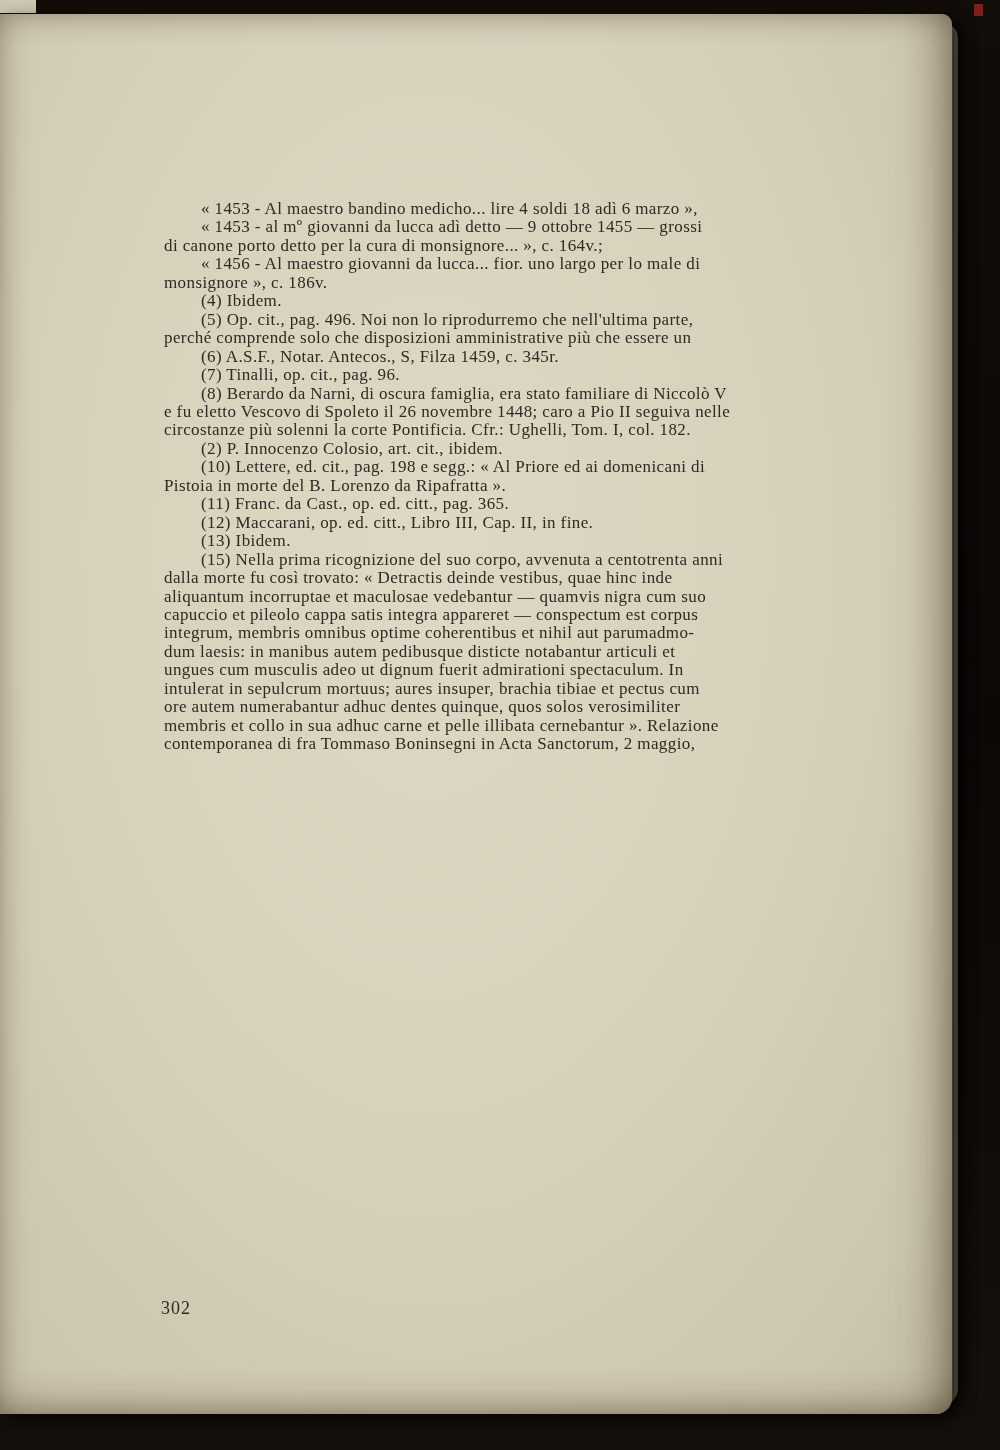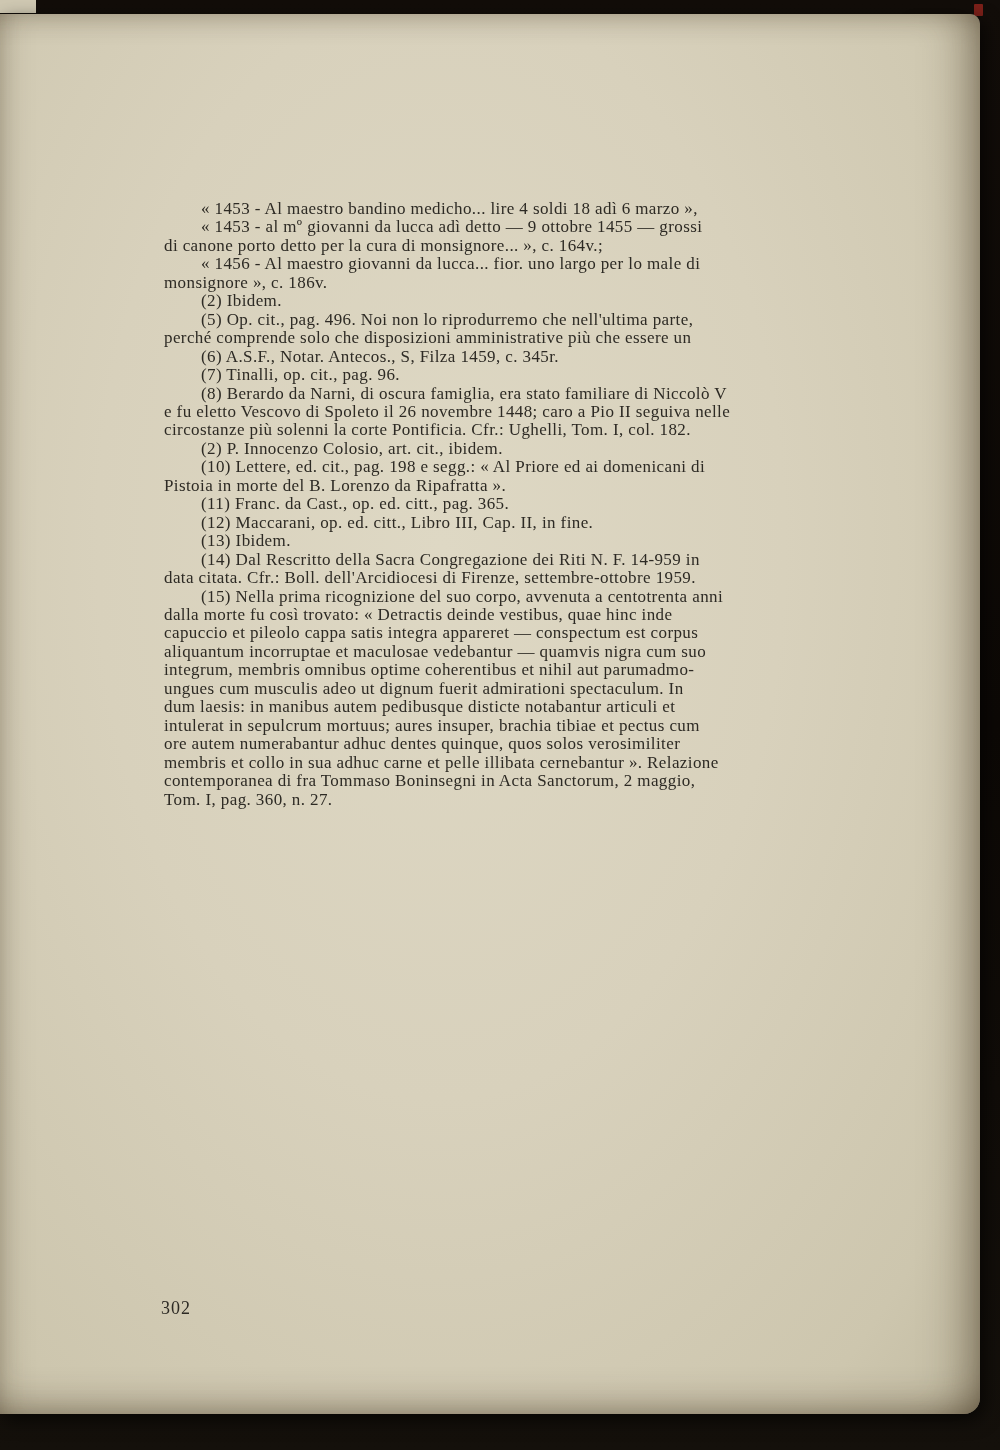--- a/index.html
+++ b/index.html
@@ -61,21 +61,20 @@
     height: 1400px;
     border-radius: 0 10px 16px 0;
     background: radial-gradient(ellipse at 45% 38%,
       #ded8c4 0%, #d8d1bc 45%, #cdc6ae 85%, #c2bba2 100%);
     box-shadow:
       inset -34px 0 48px -26px rgba(55,40,20,0.55),
       inset 22px 0 34px -24px rgba(55,40,20,0.35),
       inset 0 -28px 40px -26px rgba(55,40,20,0.45),
       inset 0 22px 30px -24px rgba(55,40,20,0.30),
       4px 6px 18px rgba(0,0,0,0.65);
-    padding-left: 28px;
   }
   .footnotes-block {
     position: absolute;
     left: 164px;
     top: 186px;
     width: 696px;
     color: #2d2a24;
     font-size: 17px;
     line-height: 18.45px;
     letter-spacing: 0.4px;
@@ -119,21 +118,21 @@
       </div>
       <div class="para">
         <div class="line first">« 1453  -  al  mº  giovanni  da  lucca  adì  detto  —  9  ottobre  1455  —  grossi</div>
         <div class="line">di canone porto detto per la cura di monsignore... », c. 164v.;</div>
       </div>
       <div class="para">
         <div class="line first">« 1456  -  Al  maestro  giovanni  da  lucca...  fior.  uno  largo  per  lo  male  di</div>
         <div class="line">monsignore », c. 186v.</div>
       </div>
       <div class="para">
-        <div class="line first">(2) Ibidem.</div>
+        <div class="line first">(4) Ibidem.</div>
       </div>
       <div class="para">
         <div class="line first">(5) Op. cit., pag. 496. Noi non lo riprodurremo che nell'ultima parte,</div>
         <div class="line">perché comprende solo che disposizioni amministrative più che essere un</div>
       </div>
       <div class="para">
         <div class="line first">(6) A.S.F., Notar. Antecos., S, Filza 1459, c. 345r.</div>
       </div>
       <div class="para">
         <div class="line first">(7) Tinalli, op. cit., pag. 96.</div>
@@ -153,34 +152,29 @@
       <div class="para">
         <div class="line first">(11) Franc. da Cast., op. ed. citt., pag. 365.</div>
       </div>
       <div class="para">
         <div class="line first">(12) Maccarani, op. ed. citt., Libro III, Cap. II, in fine.</div>
       </div>
       <div class="para">
         <div class="line first">(13) Ibidem.</div>
       </div>
       <div class="para">
-        <div class="line first">(14) Dal Rescritto della Sacra Congregazione dei Riti N. F. 14-959 in</div>
-        <div class="line">data citata. Cfr.: Boll. dell'Arcidiocesi di Firenze, settembre-ottobre 1959.</div>
-      </div>
-      <div class="para">
         <div class="line first">(15) Nella prima ricognizione del suo corpo, avvenuta a centotrenta anni</div>
         <div class="line">dalla morte fu così trovato: « Detractis deinde vestibus, quae hinc inde</div>
+        <div class="line">aliquantum incorruptae et maculosae vedebantur — quamvis nigra cum suo</div>
         <div class="line">capuccio et pileolo cappa satis integra appareret — conspectum est corpus</div>
-        <div class="line">aliquantum incorruptae et maculosae vedebantur — quamvis nigra cum suo</div>
         <div class="line">integrum, membris omnibus optime coherentibus et nihil aut parumadmo-</div>
+        <div class="line">dum laesis: in manibus autem pedibusque disticte notabantur articuli et</div>
         <div class="line">ungues cum musculis adeo ut dignum fuerit admirationi spectaculum. In</div>
-        <div class="line">dum laesis: in manibus autem pedibusque disticte notabantur articuli et</div>
         <div class="line">intulerat in sepulcrum mortuus; aures insuper, brachia tibiae et pectus cum</div>
         <div class="line">ore autem numerabantur adhuc dentes quinque, quos solos verosimiliter</div>
         <div class="line">membris et collo in sua adhuc carne et pelle illibata cernebantur ». Relazione</div>
         <div class="line">contemporanea di fra Tommaso Boninsegni in Acta Sanctorum, 2 maggio,</div>
-        <div class="line">Tom. I, pag. 360, n. 27.</div>
       </div>
     </div>
 
   <div class="page-number">302</div>
 
 </div>
 
 </body></html>

